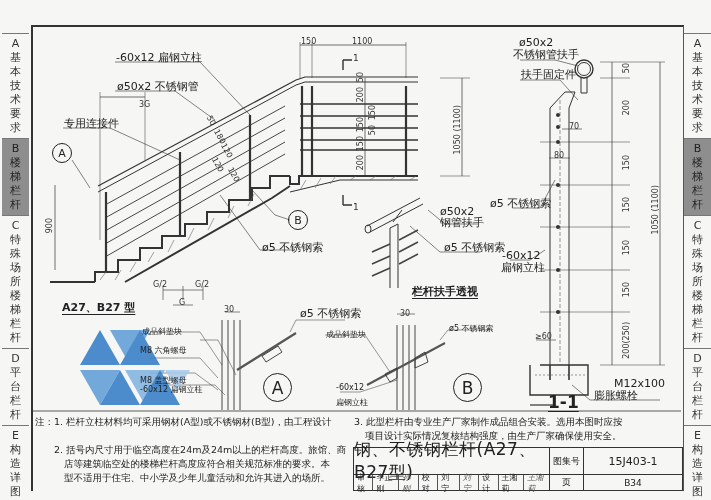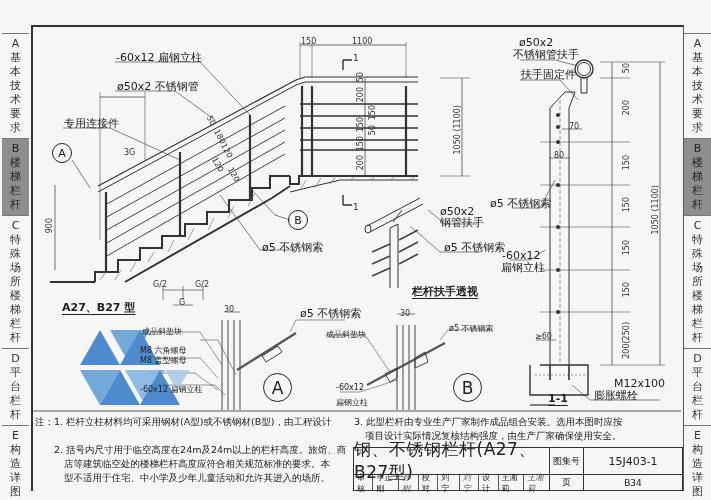--- a/index.html
+++ b/index.html
@@ -270,21 +270,21 @@
       <polygon points="45,45 85,45 65,80" fill="#7fb2e2"></polygon>
       <polygon points="60,80 80,45 100,80" fill="#2f7ac7"></polygon>
       <polygon points="85,45 110,45 97,65" fill="#a7c9ea"></polygon>
     </g>
   </svg>
 
   <div class="lbl" style="left:116px;top:53px;">-60x12 扁钢立柱</div>
   <div class="lbl" style="left:117px;top:82px;">ø50x2 不锈钢管</div>
   <div class="lbl" style="left:64px;top:119px;">专用连接件</div>
   <div class="lbl" style="left:262px;top:243px;">ø5 不锈钢索</div>
-  <div class="dim" style="left:124px;top:100px;margin-top:48px;">3G</div>
+  <div class="dim" style="left:139px;top:100px;">3G</div>
   <div class="dim vert" style="left:45px;top:218px;">900</div>
   <div class="dim" style="left:153px;top:280px;">G/2</div>
   <div class="dim" style="left:195px;top:280px;">G/2</div>
   <div class="dim" style="left:179px;top:298px;">G</div>
   <div class="dim" style="left:206px;top:116px;transform:rotate(62deg);">50</div>
   <div class="dim" style="left:212px;top:132px;transform:rotate(62deg);">180</div>
   <div class="dim" style="left:219px;top:146px;transform:rotate(62deg);">120</div>
   <div class="dim" style="left:210px;top:160px;transform:rotate(62deg);">120</div>
   <div class="dim" style="left:226px;top:170px;transform:rotate(62deg);">120</div>
   <div class="dim" style="left:301px;top:37px;">150</div>
@@ -322,26 +322,26 @@
   <div class="dim vert" style="left:622px;top:100px;">200</div>
   <div class="dim vert" style="left:622px;top:155px;">150</div>
   <div class="dim vert" style="left:622px;top:197px;">150</div>
   <div class="dim vert" style="left:622px;top:240px;">150</div>
   <div class="dim vert" style="left:622px;top:282px;">150</div>
   <div class="dim vert" style="left:622px;top:322px;">200(250)</div>
   <div class="dim vert" style="left:651px;top:185px;">1050 (1100)</div>
   <div class="dim" style="left:569px;top:122px;">70</div>
   <div class="dim" style="left:554px;top:151px;">80</div>
   <div class="dim" style="left:535px;top:332px;">≥60</div>
-  <div class="title-sub" style="left:548px;top:392px;font-size:11px;">1-1</div>
+  <div class="title-sub" style="left:548px;top:392px;font-size:17px;">1-1</div>
 
   <div class="dim" style="left:224px;top:305px;">30</div>
   <div class="lbl sm" style="left:142px;top:327px;">成品斜垫块</div>
   <div class="lbl sm" style="left:140px;top:346px;">M8 六角螺母</div>
-  <div class="lbl sm" style="left:140px;top:356px;">M8 盖型螺母</div>
+  <div class="lbl sm" style="left:140px;top:376px;">M8 盖型螺母</div>
   <div class="lbl sm" style="left:140px;top:385px;">-60x12 扁钢立柱</div>
   <div class="lbl" style="left:300px;top:309px;">ø5 不锈钢索</div>
   <div class="circle-tag" style="left:263px;top:373px;width:27px;height:27px;">A</div>
 
   <div class="dim" style="left:400px;top:309px;">30</div>
   <div class="lbl sm" style="left:326px;top:330px;">成品斜垫块</div>
   <div class="lbl sm" style="left:449px;top:324px;">ø5 不锈钢索</div>
   <div class="lbl sm" style="left:336px;top:383px;">-60x12</div>
   <div class="lbl sm" style="left:336px;top:398px;">扁钢立柱</div>
   <div class="circle-tag" style="left:453px;top:373px;width:27px;height:27px;">B</div>

